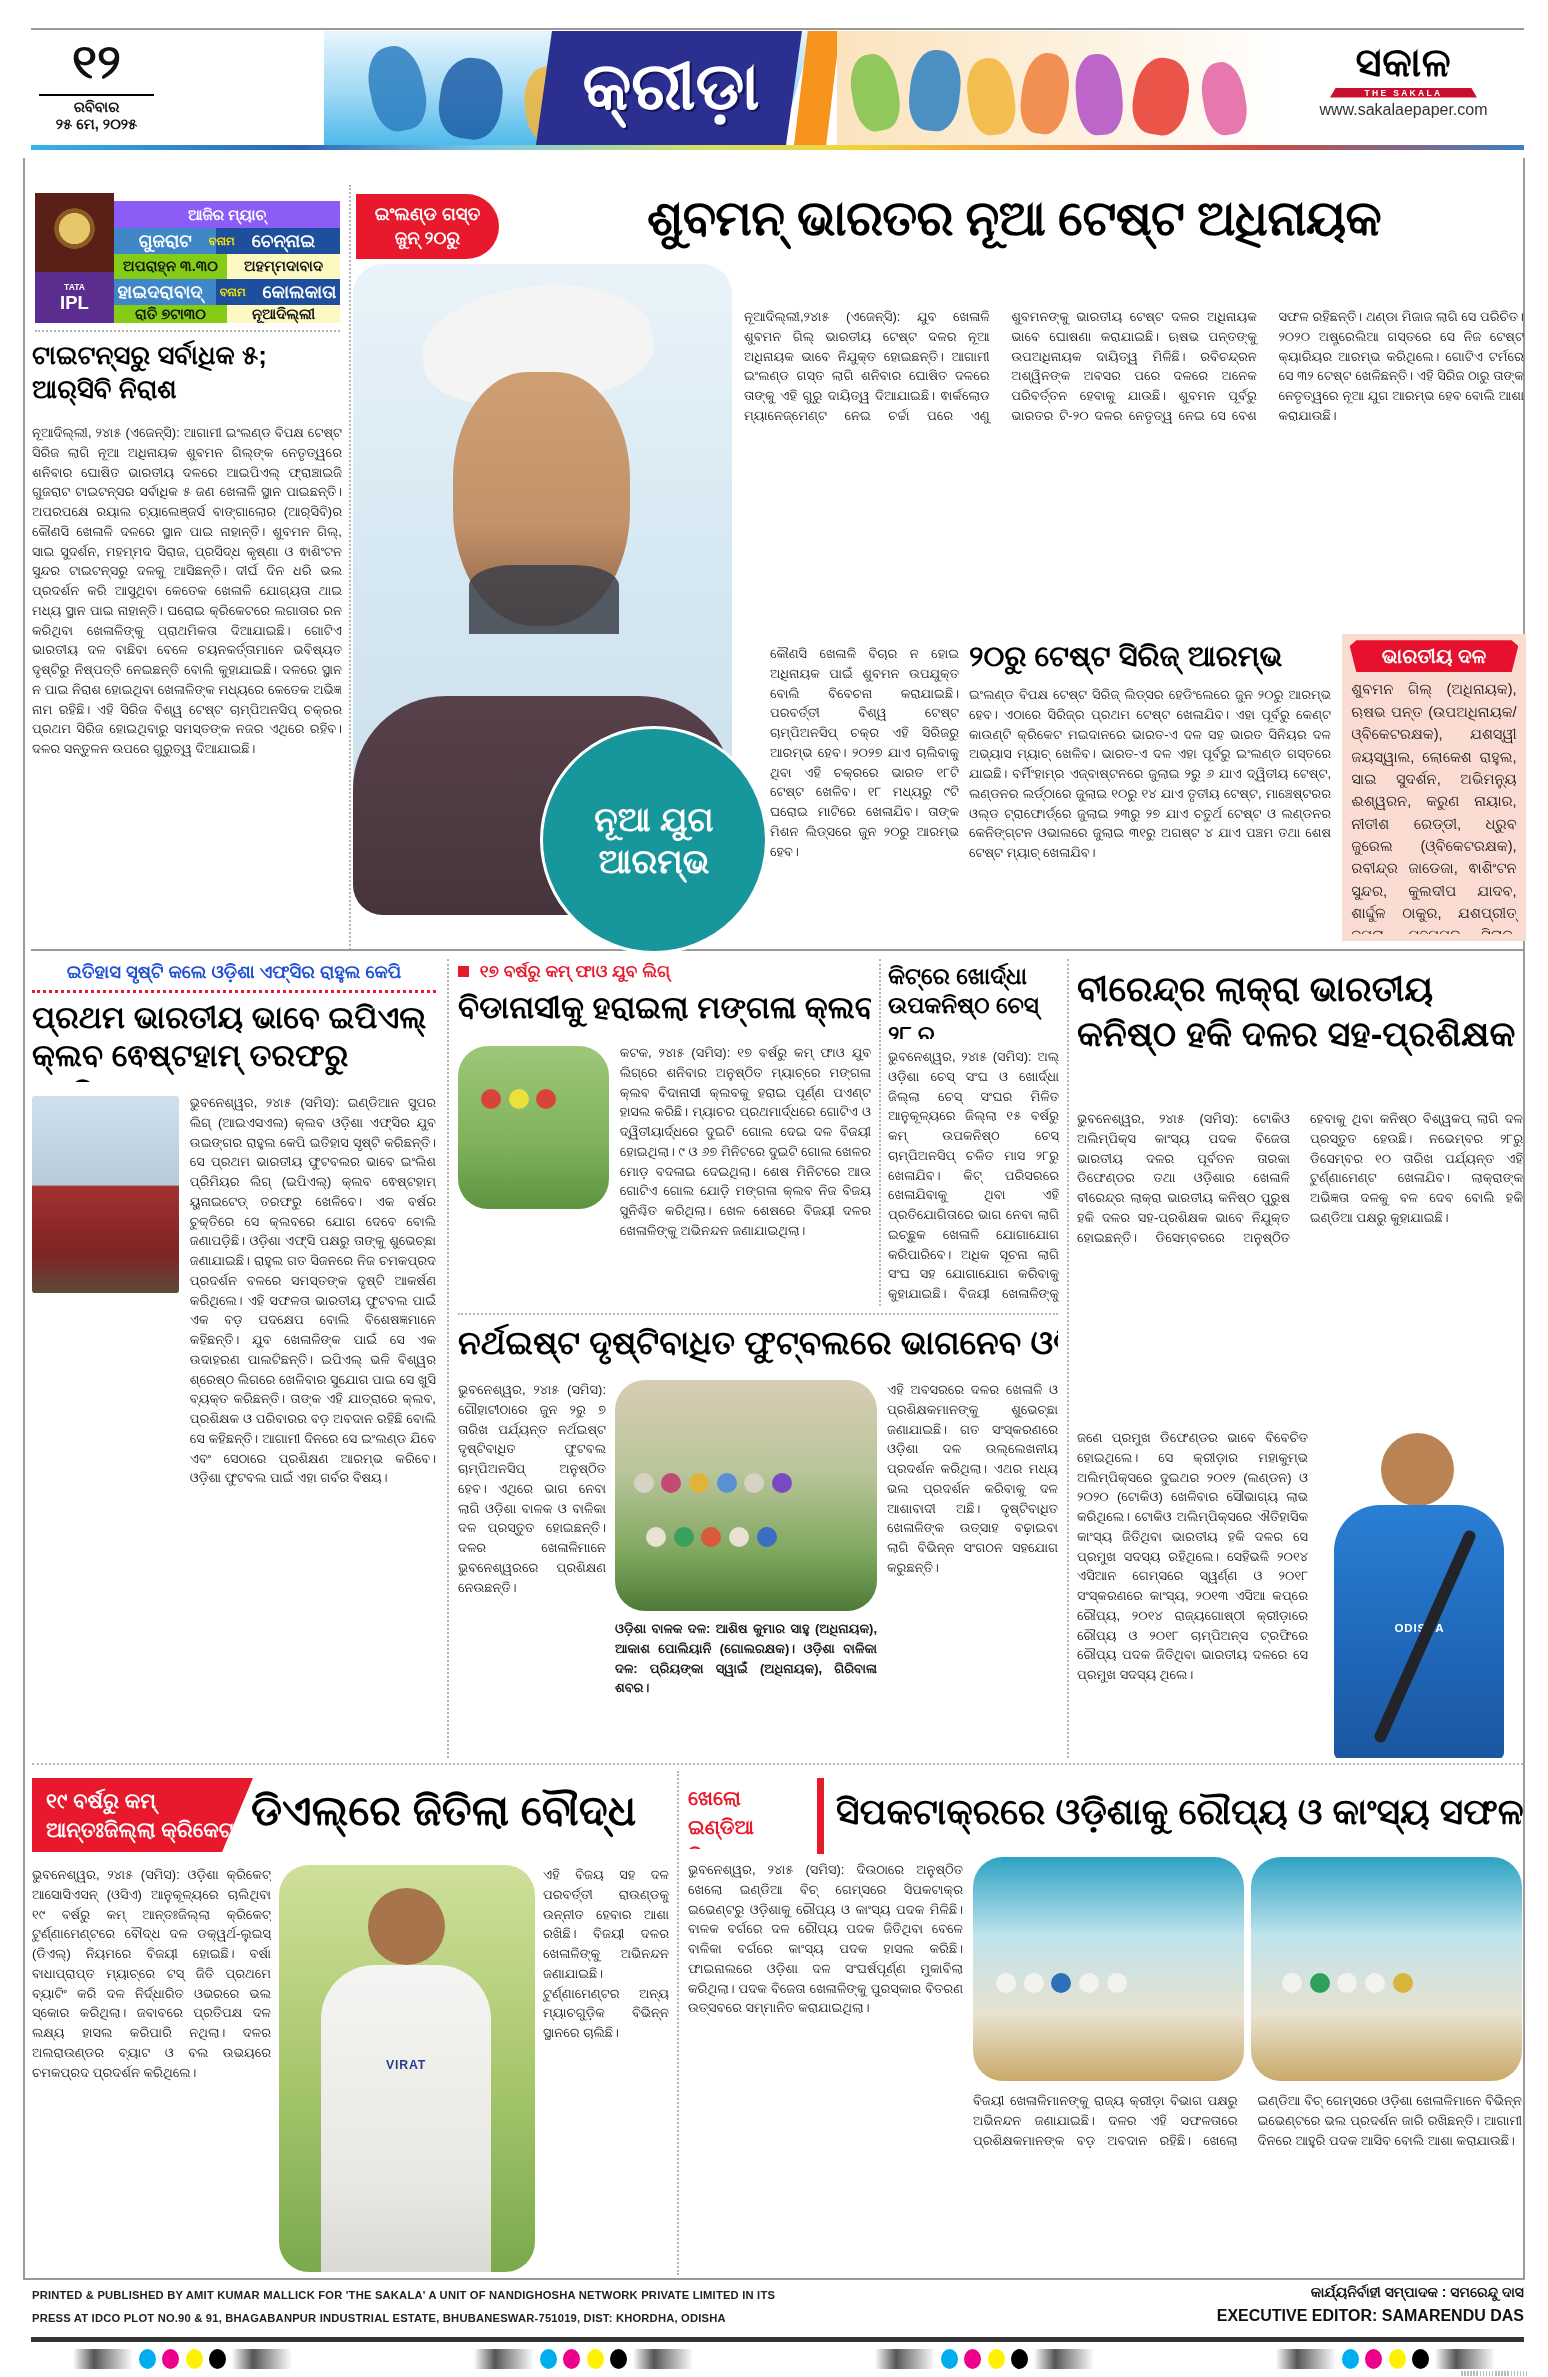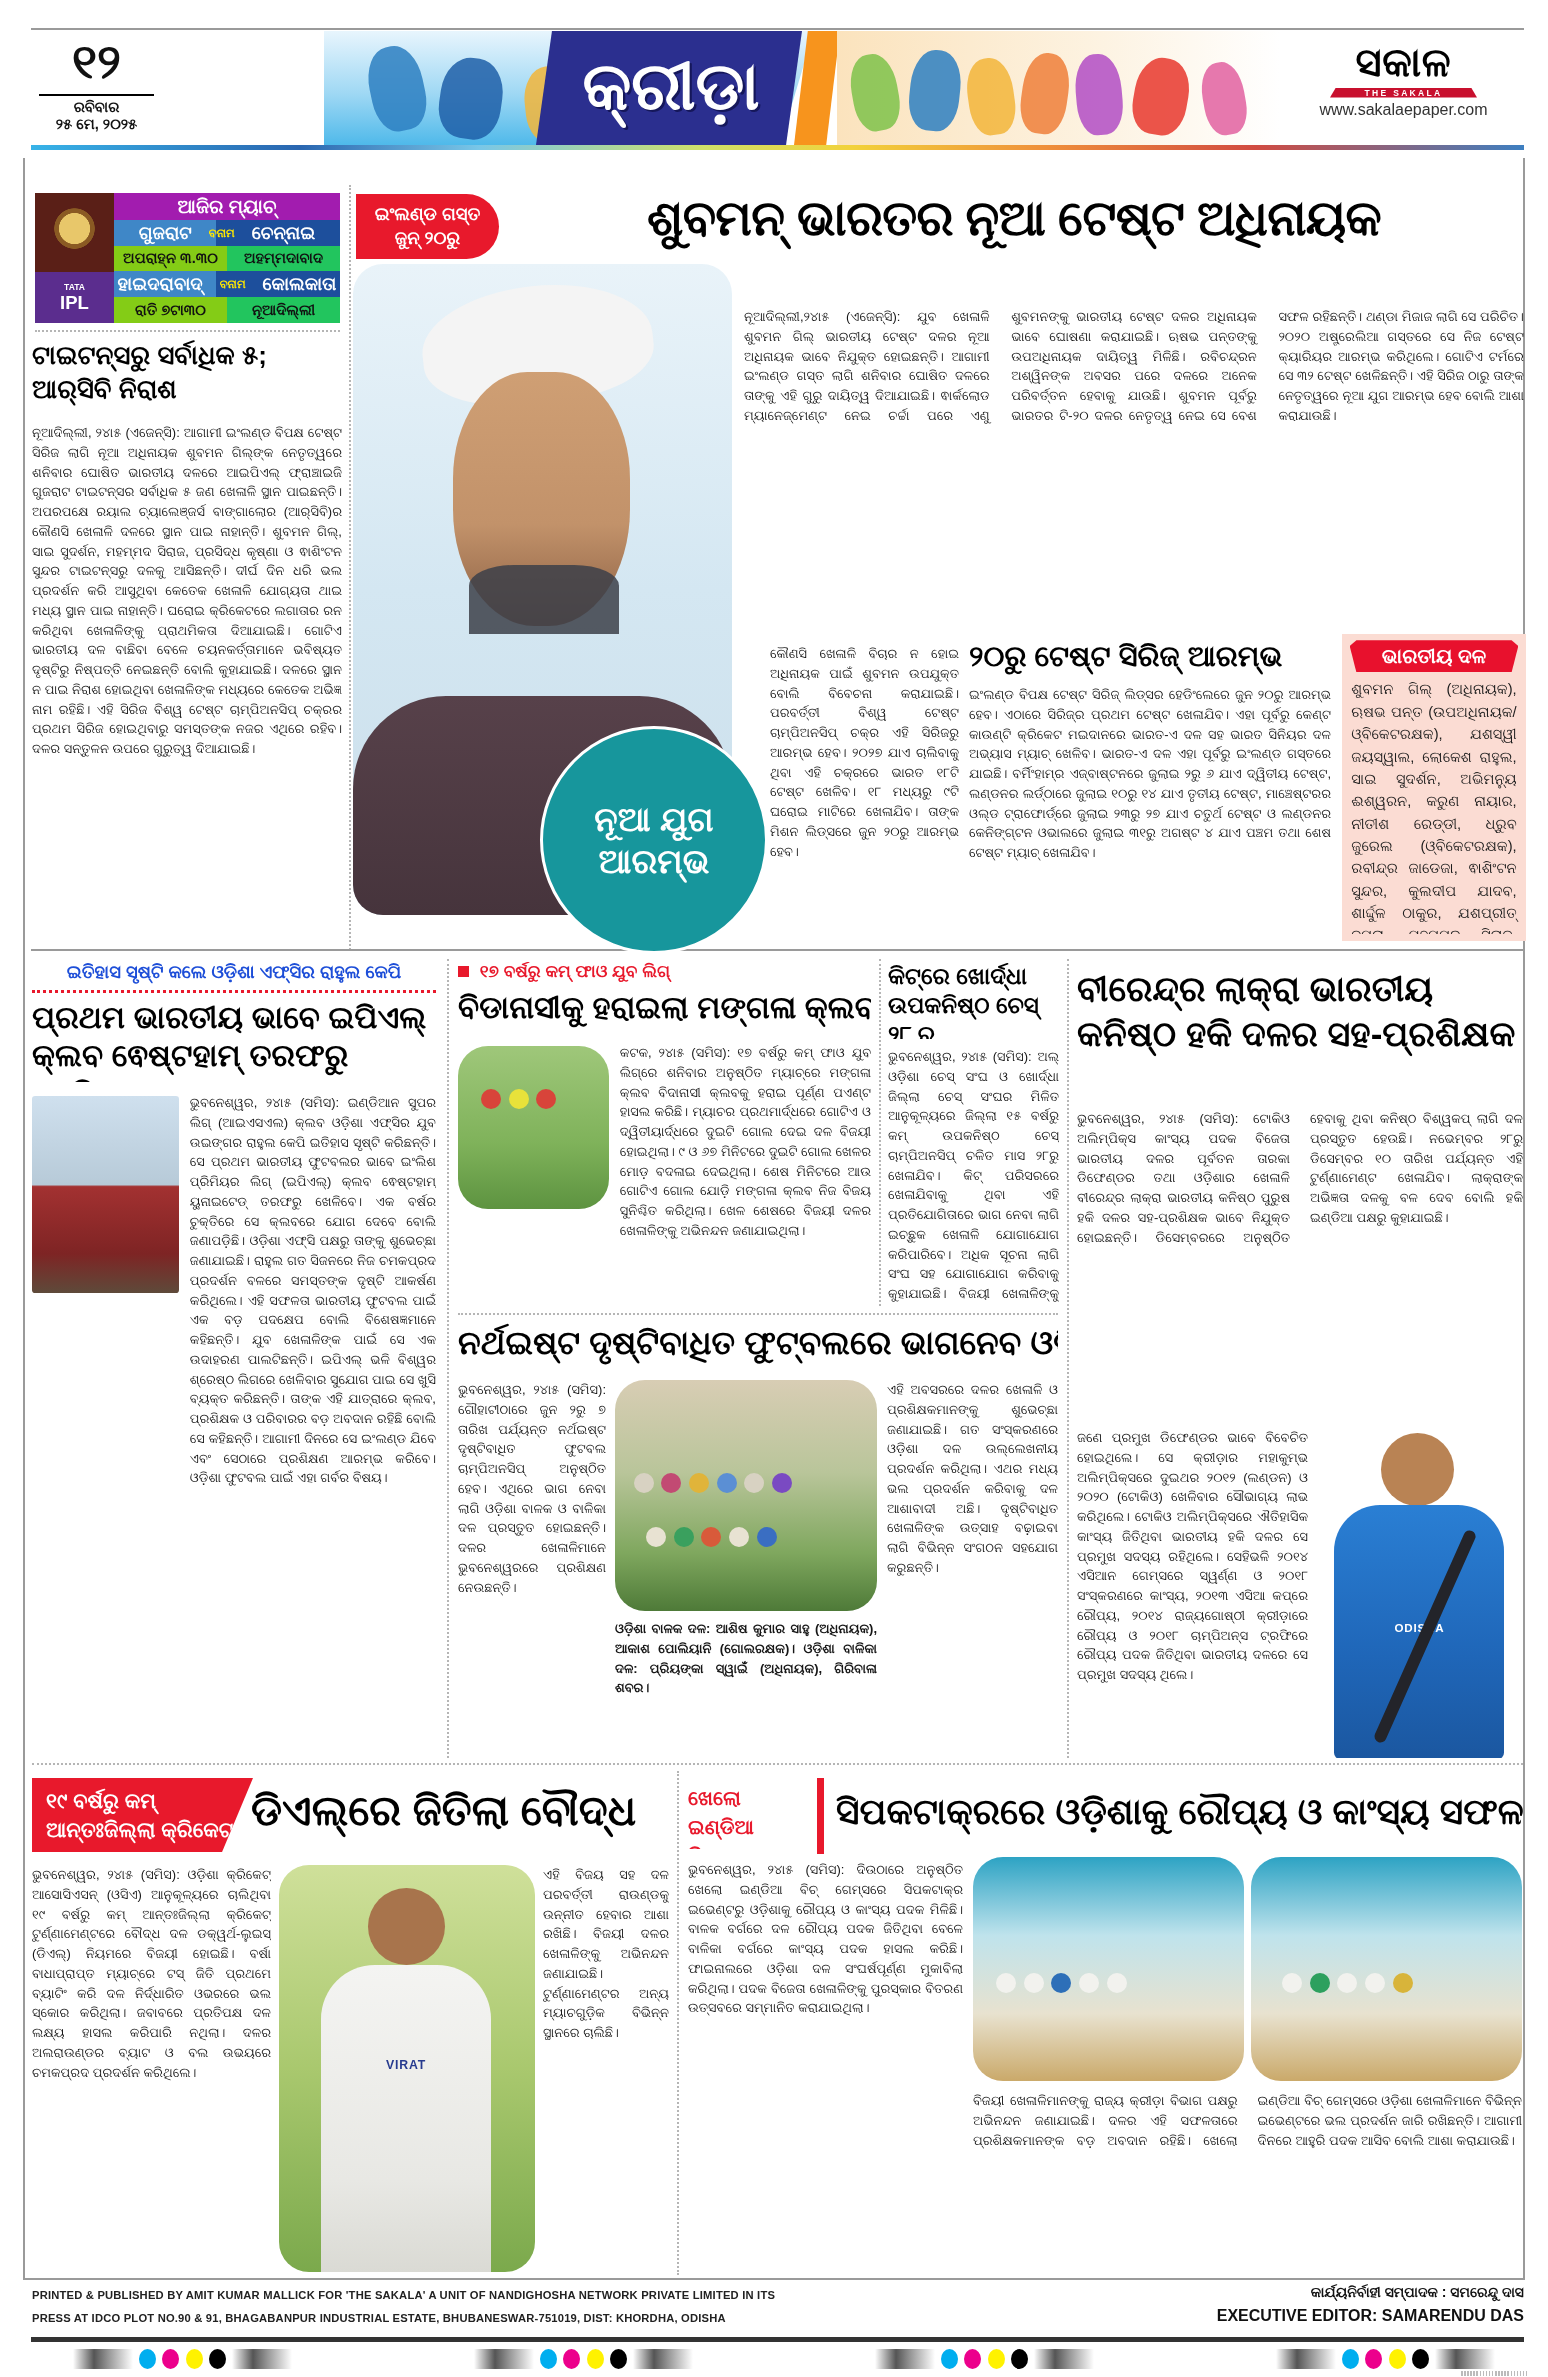--- a/index.html
+++ b/index.html
@@ -16,25 +16,25 @@
   .masthead-title{color:#fff;font-size:66px;font-weight:bold;text-shadow:2.3px 2.3px 0 #15175a;}
   .orange-stripe{background:#f7941d;clip-path:polygon(30% 0,100% 0,70% 100%,0 100%);}
   .blue-band{background:linear-gradient(180deg,#e8f5fd 0%,#9fd8f4 55%,#4fb9ea 100%);clip-path:polygon(0 0,100% 0,93% 100%,0 100%);}
   .cream-band{background:linear-gradient(90deg,#fbe3bd 0%,#fdf3e2 60%,#ffffff 100%);}
   .fig{position:absolute;border-radius:45% 45% 40% 40%;opacity:.85;}
   .rainbow{background:linear-gradient(90deg,#37b3e8 0%,#2a66b0 18%,#79c7e8 30%,#cfe069 45%,#f2d23a 55%,#ef8f3a 68%,#d14b41 82%,#3d7fc1 100%);}
   .brand{font-size:40px;font-weight:bold;color:#000;letter-spacing:0.8px;}
   .brand-ribbon{background:#c8102e;color:#fff;font-size:8.5px;font-weight:bold;text-align:center;
                 clip-path:polygon(4% 0,96% 0,100% 100%,0 100%);letter-spacing:2.3px;}
   
-  .ipl-title{background:#a21caf;color:#fff;font-weight:bold;font-size:19px;display:flex;align-items:center;justify-content:center;}
+  .ipl-title{background:#8b5cf6;color:#fff;font-weight:bold;font-size:15px;display:flex;align-items:center;justify-content:center;margin-top:8px;}
   .ipl-team{background:linear-gradient(90deg,#3f87c7 0%,#3f87c7 45%,#1d4f9c 45%,#1d4f9c 100%);color:#fff;font-weight:bold;font-size:18px;display:flex;align-items:center;justify-content:center;gap:17px;}
   .ipl-vs{color:#ffe800;font-size:11.6px;font-weight:bold;}
   .cell-y{background:#84cc16;color:#111;font-size:14.7px;font-weight:bold;display:flex;align-items:center;justify-content:center;}
-  .cell-o{background:#22c55e;color:#111;font-size:14.7px;font-weight:bold;display:flex;align-items:center;justify-content:center;}
+  .cell-o{background:#fef9c3;color:#111;font-size:14.7px;font-weight:bold;display:flex;align-items:center;justify-content:center;}
   .trophy-top{background:radial-gradient(circle at 50% 45%,#e8c76a 0 26%,#8a5a23 27% 34%,#5a1f17 35% 100%);}
   .trophy-bottom{background:#5b2d8e;color:#fff;display:flex;flex-direction:column;align-items:center;justify-content:center;font-weight:bold;}
   
   .lead-tag{background:#e8192c;border-radius:0 35px 35px 0;color:#fff;font-weight:bold;font-size:18px;
             display:flex;flex-direction:column;align-items:center;justify-content:center;line-height:1.3;}
   .lead-headline{font-size:49px;font-weight:bold;color:#000;text-align:center;letter-spacing:-0.8px;overflow:hidden;}
   .photo{overflow:hidden;border-radius:30px;}
   .teal-circle{background:#17969c;border:3.1px solid #fff;border-radius:50%;display:flex;flex-direction:column;
                align-items:center;justify-content:center;color:#fff;font-weight:bold;font-size:34px;line-height:1.25;}
   .team-box{background:#fbdcd3;}

